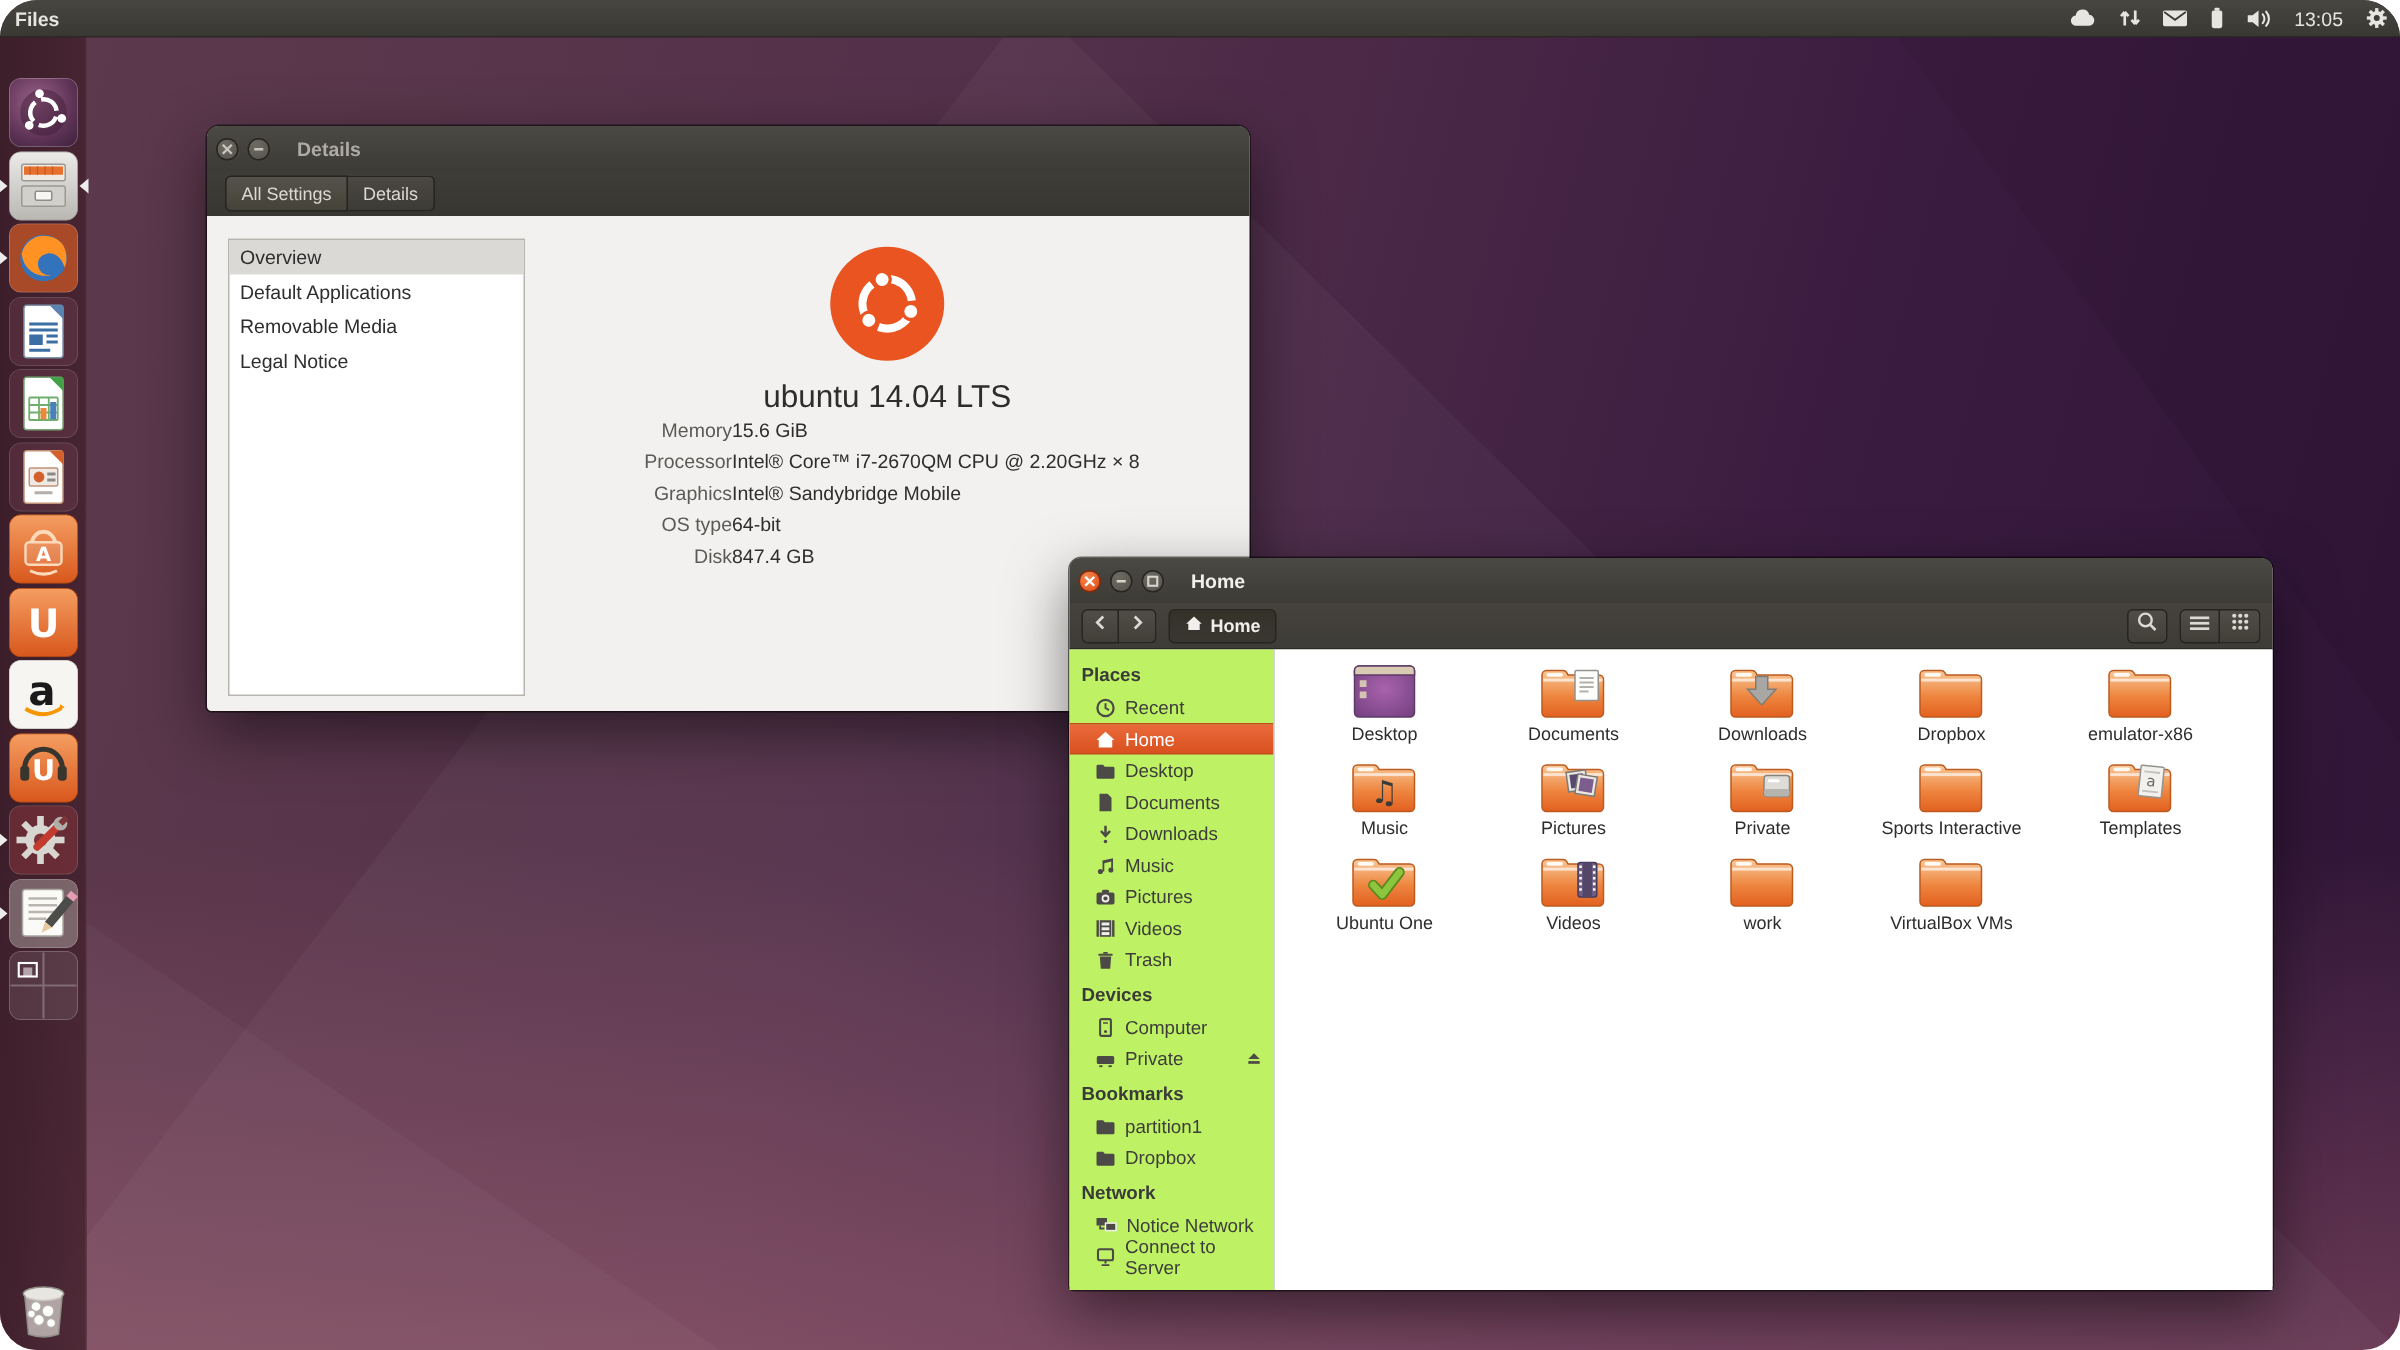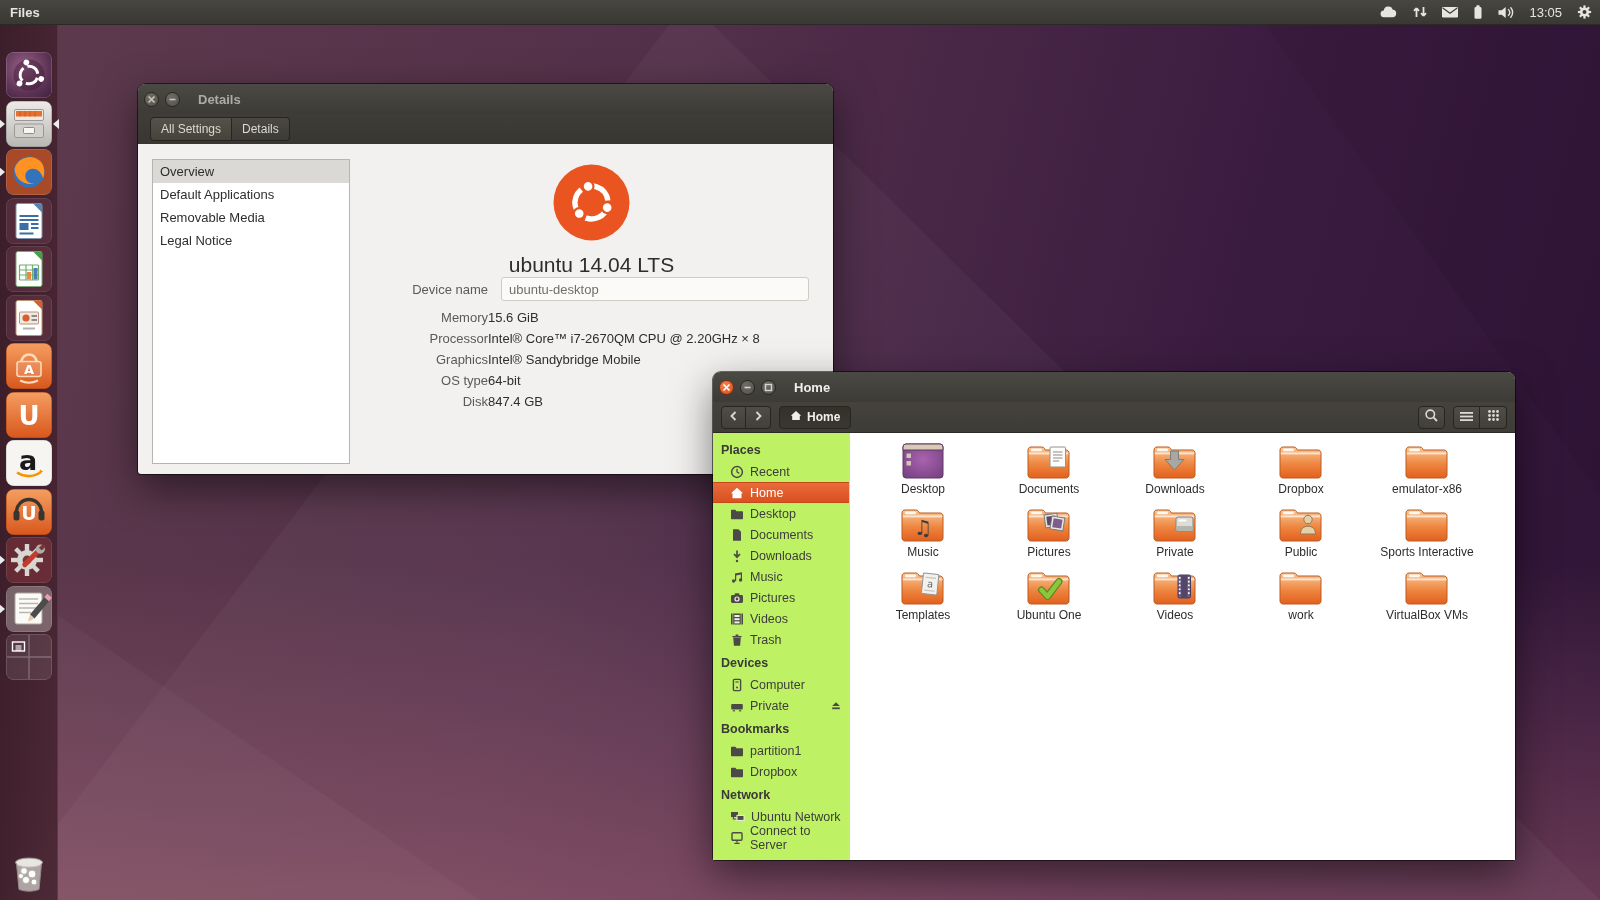--- a/index.html
+++ b/index.html
@@ -1,19 +1,19 @@
 <!DOCTYPE html>
 <html><head>
 <meta charset="utf-8">
 <style>
   html,body{margin:0;padding:0;}
   body{width:1600px;height:900px;overflow:hidden;font-family:"Liberation Sans","DejaVu Sans",sans-serif;-webkit-font-smoothing:antialiased;}
   .desktop{position:relative;width:1600px;height:900px;overflow:hidden;
     background:linear-gradient(to top,rgba(173,101,120,.45),rgba(0,0,0,0) 38%),
-               linear-gradient(105deg,#5d3a4c 0%,#53304a 38%,#3a1b40 72%,#2e1436 100%);}
+               linear-gradient(105deg,#5d3a4c 0%,#53304a 38%,#3a1b40 72%,#2e1436 100%);border-radius:25px;}
   .facet{position:absolute;inset:0;}
   .facet.f1{background:rgba(255,255,255,.035);clip-path:polygon(0 100%,43% 0,100% 100%);}
   .facet.f2{background:rgba(0,0,0,.05);clip-path:polygon(100% 0,78% 0,100% 55%);}
   .facet.f3{background:rgba(255,255,255,.03);clip-path:polygon(0 64%,0 100%,30% 100%);}
 
   
   .top-bar{position:absolute;left:0;top:0;width:1600px;height:24px;z-index:50;
     background:linear-gradient(#484640,#3a3833);border-bottom:1px solid #2a2925;
     color:#e7e5e1;display:flex;align-items:center;}
   .tb-app{font-weight:bold;font-size:13px;margin-left:10px;}
@@ -343,24 +343,20 @@
         <span class="dw-logo"><svg width="77" height="77" viewBox="0 0 77 77" xmlns="http://www.w3.org/2000/svg">
               <circle cx="38.5" cy="38.5" r="38" fill="#e95420"></circle>
               <g transform="rotate(18 38.5 38.5)">
                 <circle cx="38.5" cy="38.5" r="16.5" fill="none" stroke="#fff" stroke-width="5.4" stroke-dasharray="26.6 8"></circle>
                 <circle cx="55" cy="38.5" r="5.4" fill="#fff" stroke="#e95420" stroke-width="2.2"></circle>
                 <circle cx="30.25" cy="52.8" r="5.4" fill="#fff" stroke="#e95420" stroke-width="2.2"></circle>
                 <circle cx="30.25" cy="24.2" r="5.4" fill="#fff" stroke="#e95420" stroke-width="2.2"></circle>
               </g>
             </svg></span>
         <div class="dw-os">ubuntu 14.04 LTS</div>
-        <div class="dw-row inputrow">
-          <span class="dw-label">Device name</span>
-          <input class="dw-input" value="ubuntu-desktop" style="">
-        </div>
         <div class="dw-fields">
           <div class="dw-row">
               <span class="dw-label">Memory</span>
               <span class="dw-value">15.6 GiB</span>
             </div>
           <div class="dw-row">
               <span class="dw-label">Processor</span>
               <span class="dw-value">Intel® Core™ i7-2670QM CPU @ 2.20GHz × 8</span>
             </div>
           <div class="dw-row">
@@ -593,21 +589,21 @@
           </div>
         <div class="sb-header">Network</div>
         <div class="sb-item">
             <span class="sb-ic">
               <svg width="15" height="13" viewBox="0 0 15 13" xmlns="http://www.w3.org/2000/svg">
                 <rect x="1" y="2" width="7" height="5" fill="currentColor"></rect>
                 <path d="M3.4 7v2h3" stroke="currentColor" stroke-width="1.2" fill="none"></path>
                 <rect x="7" y="5.4" width="7" height="5" fill="currentColor" stroke="#f0efec" stroke-width="1"></rect>
               </svg>
             </span>
-            <span>Ubuntu Network</span>
+            <span>Notice Network</span>
           </div>
         <div class="sb-item">
             <span class="sb-ic">
               <svg width="14" height="14" viewBox="0 0 14 14" xmlns="http://www.w3.org/2000/svg">
                 <rect x="2" y="1.8" width="10" height="7.4" rx="1" fill="none" stroke="currentColor" stroke-width="1.4"></rect>
                 <path d="M7 9.2v2.2M4.4 12.4h5.2" stroke="currentColor" stroke-width="1.3"></path>
               </svg>
             </span>
             <span>Connect to Server</span>
           </div>
@@ -707,34 +703,20 @@
                 <rect x="2.8" y="11.4" width="39.5" height="2" fill="#fff" opacity=".65"></rect>
                 <rect x="5" y="7.6" width="11" height="2.6" rx="1.3" fill="#fff" opacity=".9"></rect>
                 <g transform="translate(24,13)">
                   <rect width="17" height="14" rx="2" fill="#dedcd7" stroke="#87857f"></rect>
                   <rect y="9" width="17" height="5" rx="2" fill="#b6b4ae"></rect>
                   <rect x="2.5" y="2.5" width="8" height="2" rx="1" fill="#fff"></rect>
                 </g>
               </svg>
             </span>
             <span class="file-label">Private</span>
-          </div>
-        <div class="file-item">
-            <span>
-              <svg width="46" height="40" viewBox="0 0 46 40" xmlns="http://www.w3.org/2000/svg">
-                <path d="M2 9c0-1.7 1.3-3 3-3h11c1 0 1.9.5 2.4 1.3l1 1.7H40c1.7 0 3 1.3 3 3v22c0 1.7-1.3 3-3 3H5c-1.7 0-3-1.3-3-3z" fill="url(#fg)" stroke="#bd5a1e"></path>
-                <rect x="2.8" y="11.4" width="39.5" height="2" fill="#fff" opacity=".65"></rect>
-                <rect x="5" y="7.6" width="11" height="2.6" rx="1.3" fill="#fff" opacity=".9"></rect>
-                <g fill="#e5cfa6" stroke="#8a7a5c" stroke-width="1">
-                  <circle cx="30" cy="15.5" r="4.2"></circle>
-                  <path d="M22.5 30c0-5 3-7.8 7.5-7.8s7.5 2.8 7.5 7.8z"></path>
-                </g>
-              </svg>
-            </span>
-            <span class="file-label">Public</span>
           </div>
         <div class="file-item">
             <span>
               <svg width="46" height="40" viewBox="0 0 46 40" xmlns="http://www.w3.org/2000/svg">
                 <path d="M2 9c0-1.7 1.3-3 3-3h11c1 0 1.9.5 2.4 1.3l1 1.7H40c1.7 0 3 1.3 3 3v22c0 1.7-1.3 3-3 3H5c-1.7 0-3-1.3-3-3z" fill="url(#fg)" stroke="#bd5a1e"></path>
                 <rect x="2.8" y="11.4" width="39.5" height="2" fill="#fff" opacity=".65"></rect>
                 <rect x="5" y="7.6" width="11" height="2.6" rx="1.3" fill="#fff" opacity=".9"></rect>
               </svg>
             </span>
             <span class="file-label">Sports Interactive</span>

